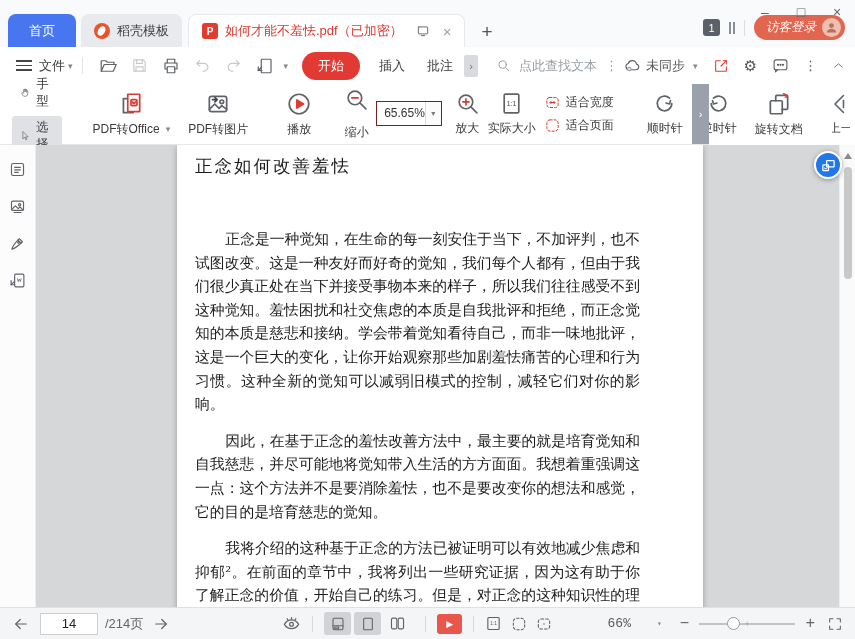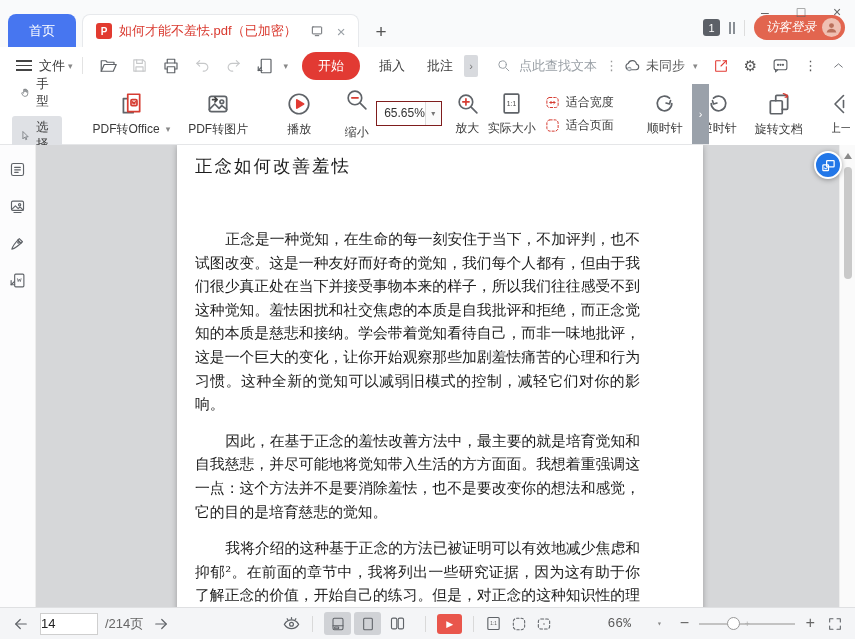--- a/index.html
+++ b/index.html
@@ -70,21 +70,21 @@
   .page p { font-family:"DejaVu Serif", serif; font-size:14.8px; line-height:23.6px; color:#1b1b1b; text-align:justify; text-indent:2.05em; }
   .page p.p1 { margin-top:49px; }
   .page p + p { margin-top:13px; }
   .vscroll { position:absolute; right:0; top:0; width:16px; height:462px; background:#fafafa; border-left:1px solid #eee; }
   .vscroll .up { position:absolute; top:8px; left:4px; width:0; height:0; border-left:4px solid transparent; border-right:4px solid transparent; border-bottom:6px solid #8a8a8a; }
   .vscroll .thumb { position:absolute; top:22px; left:3.5px; width:8px; height:112px; background:#c9c9c9; border-radius:5px; }
   .float-btn { position:absolute; right:13px; top:6px; width:28px; height:28px; border-radius:50%; background:#2277e8; border:2px solid #fff; box-shadow:0 1px 5px rgba(0,0,0,.35); display:flex; align-items:center; justify-content:center; z-index:4; }
 
   
   .statusbar { position:absolute; left:0; bottom:0; width:855px; height:32px; background:#f4f5f7; border-top:1px solid #dfe0e2; display:flex; align-items:center; padding:0 12px; font-size:13px; color:#555; }
-  .page-input { width:58px; height:22px; border:1px solid #cfcfcf; background:#fff; text-align:left; font-size:13px; color:#222; margin:0 7px 0 10px; font-family:"Liberation Sans",sans-serif; }
+  .page-input { width:58px; height:22px; border:1px solid #cfcfcf; background:#fff; text-align:center; font-size:13px; color:#222; margin:0 7px 0 10px; font-family:"Liberation Sans",sans-serif; }
   .page-total { color:#666; margin-right:9px; }
   .sdiv { width:1px; height:16px; background:#d9d9d9; margin:0 11px; }
   .lay-btn { width:27px; height:23px; border-radius:3px; display:flex; align-items:center; justify-content:center; margin-right:3px; }
   .lay-btn.sel { background:#d0d2d6; }
   .play-btn { width:25px; height:20px; border-radius:3px; background:#e9564c; color:#fff; font-size:9px; display:flex; align-items:center; justify-content:center; }
   .view-ic { margin-right:9px; }
   .sb-right { margin-left:auto; display:flex; align-items:center;font-family:Liberation Mono, monospace; }
   .zoom-label { color:#585858; }
   .zoom-caret { font-size:8px; color:#888; margin:0 18px 0 26px; }
   .sb-minus { font-size:16px; color:#666; margin-right:10px; }
@@ -100,20 +100,26 @@
 <div class="tabbar">
   <div class="win-controls">
     <span>–</span>
     <span>□</span>
     <span>×</span>
   </div>
   <div class="tabs">
     <div class="tab tab-home">
       <span>首页</span>
     </div>
+    <div class="tab tab-docer">
+      <span class="docer-logo">
+          <i></i>
+        </span>
+      <span>稻壳模板</span>
+    </div>
     <div class="tab tab-doc">
       <span class="pdf-badge">P</span>
       <span>如何才能不羞怯.pdf（已加密）</span>
       <span class="ghost">
         <svg class="ic" width="14" height="14" viewBox="0 0 24 24">
             <rect x="4" y="5" width="16" height="12" rx="1"></rect>
             <path d="M9 20h6"></path>
           </svg>
       </span>
       <span class="ghost" style="font-size:15px;">×</span>

